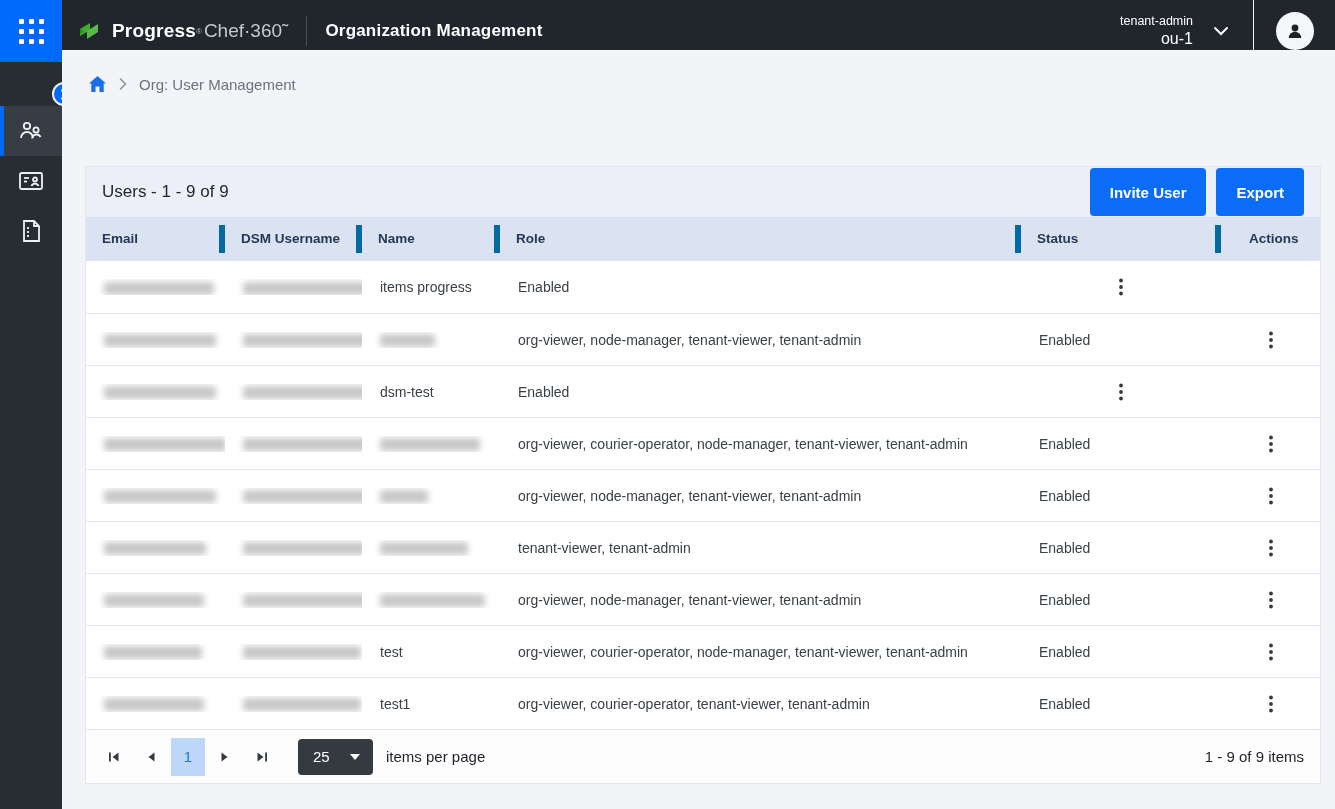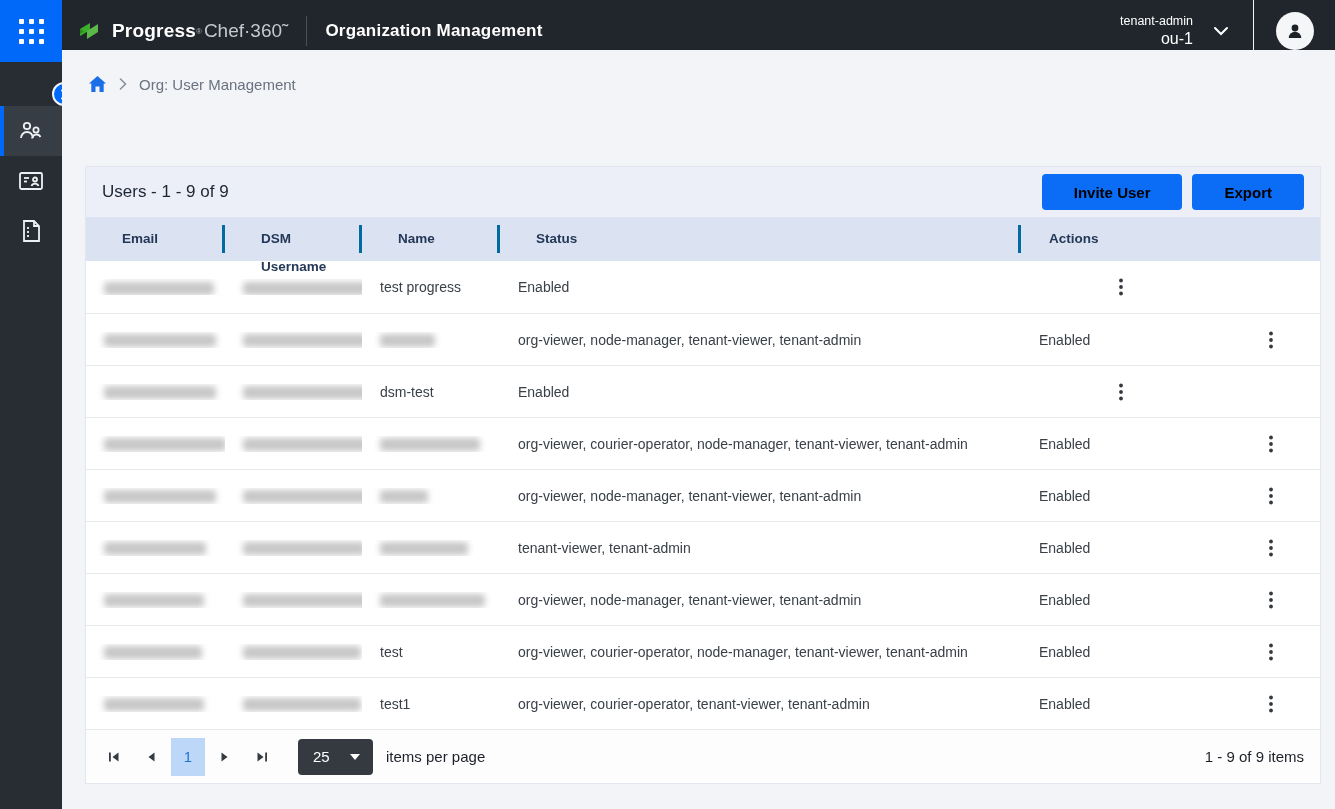--- a/index.html
+++ b/index.html
@@ -45,27 +45,27 @@
   .main { position:absolute; top:50px; left:62px; width:1273px; height:747px; background:#f2f4f7; }
   .breadcrumb { position:absolute; top:25px; left:26px; display:flex; align-items:center; gap:12px; }
   .crumb-label { color:#6b7280; font-size:15px; }
 
   
   .card { position:absolute; top:116px; left:23px; width:1236px; background:#fff;
     border:1px solid #e2e6ee; }
   .card-header { height:50px; background:#eceff7; display:flex; align-items:center; padding:0 16px; }
   .card-title { color:#1d2433; font-size:17px; }
   .card-actions { margin-left:auto; display:flex; gap:10px; }
-  .btn-primary { background:#0b6cf5; color:#000000; border:none; border-radius:4px; height:36px;
-    padding:0 32px; font-size:15px; font-weight:700; font-family:inherit; cursor:pointer; }
+  .btn-primary { background:#0b6cf5; color:#ffffff; border:none; border-radius:4px; height:48px;
+    padding:0 20px; font-size:15px; font-weight:700; font-family:inherit; cursor:pointer; }
 
   .tbl-header { height:44px; background:#dbe2f1; display:grid;
     grid-template-columns:139px 137px 138px 521px 200px 100px; align-items:center; }
-  .tbl-header .th { color:#243858; font-size:13.5px; font-weight:700; padding-left:36px;
-    border-right:3px solid #0369a1; height:28px; line-height:28px; }
+  .tbl-header .th { color:#243858; font-size:13.5px; font-weight:700; padding-left:16px;
+    border-right:6px solid #0369a1; height:28px; line-height:28px; }
   .tbl-header .th:last-child { padding-left:28px; }
 
   .tbl-row { height:52px; display:grid; grid-template-columns:139px 137px 138px 521px 200px 100px;
     align-items:center; border-top:1px solid #e6e8ec; background:#fff; }
   .tbl-row:first-child { border-top:none; }
   .td { padding-left:18px; font-size:14px; color:#3a4047; overflow:hidden; white-space:nowrap; }
   .blur-bar { display:inline-block; height:13px; border-radius:3px; background:#a9a9a9;
     filter:blur(3px); opacity:.65; vertical-align:middle; }
   .td-actions { display:flex; justify-content:center; padding-left:0; }
   .kebab { background:none; border:none; cursor:pointer; padding:4px 8px; display:flex; }
@@ -186,29 +186,30 @@
       <div class="card-actions">
         <button class="btn-primary">Invite User</button>
         <button class="btn-primary">Export</button>
       </div>
     </div>
 
     <div class="tbl-header">
       <div class="th">Email</div>
       <div class="th">DSM Username</div>
       <div class="th">Name</div>
+      <div class="th">Role</div>
       <div class="th">Status</div>
       <div class="th" style="border-right:none;">Actions</div>
     </div>
 
     <div id="rows">
         <div class="tbl-row">
           <div class="td"><span class="blur-bar" style="width:110px"></span></div>
           <div class="td"><span class="blur-bar" style="width:125px"></span></div>
-          <div class="td">test progress</div>
+          <div class="td">items progress</div>
           <div class="td">Enabled</div>
           <div class="td td-actions">
        <button class="kebab">
          <svg width="4" height="18" viewBox="0 0 4 18">
            <circle cx="2" cy="2.5" r="1.9" fill="#33393f"></circle>
            <circle cx="2" cy="9" r="1.9" fill="#33393f"></circle>
            <circle cx="2" cy="15.5" r="1.9" fill="#33393f"></circle>
          </svg>
        </button>
      </div>

